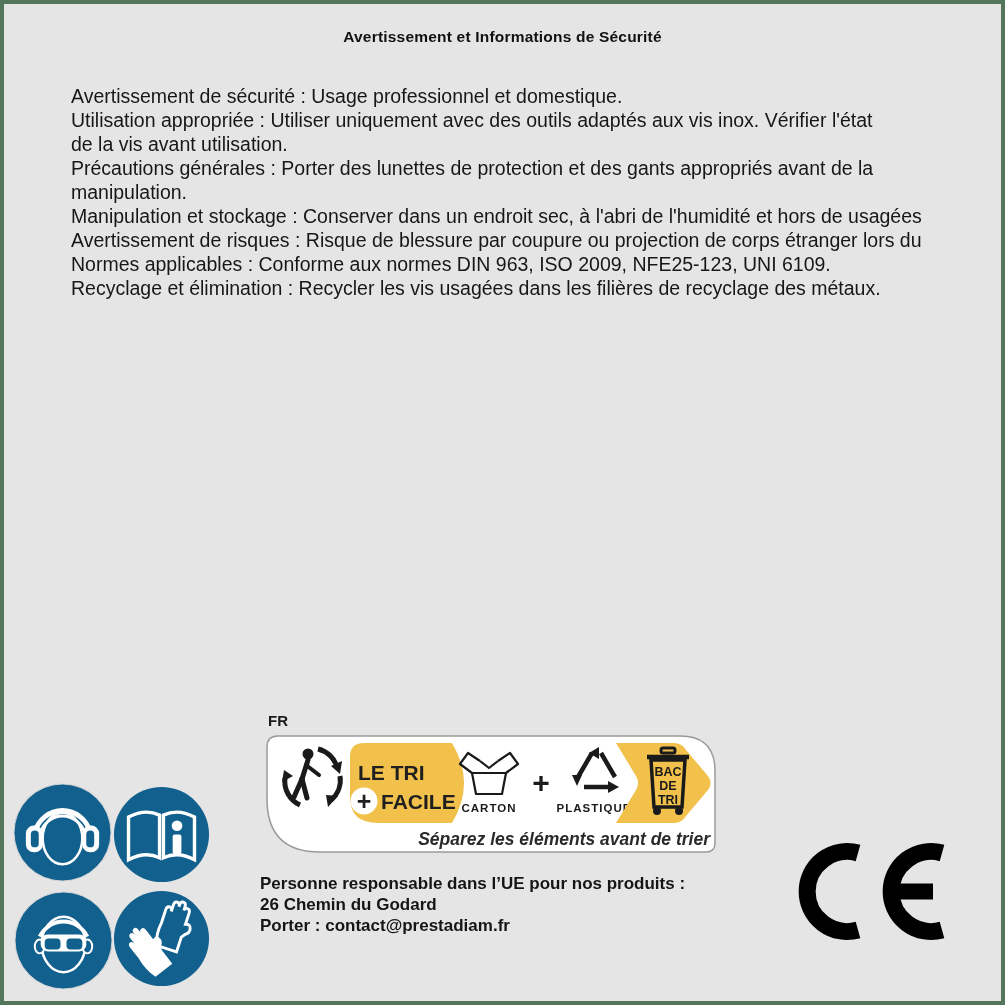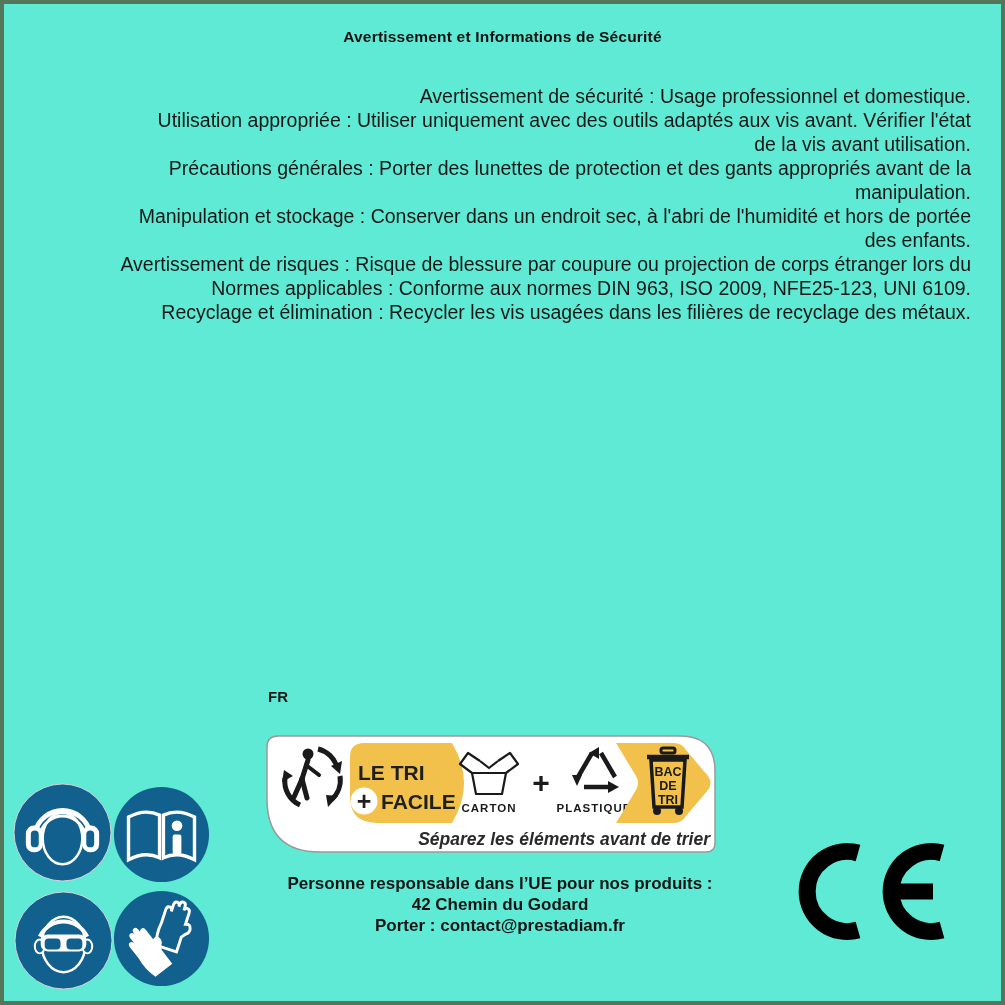--- a/index.html
+++ b/index.html
@@ -1,47 +1,46 @@
 <!DOCTYPE html>
 <html><head>
 <meta charset="utf-8">
 <style>
   html,body{margin:0;padding:0;background:#ffffff;}
-  .page{position:relative;width:1005px;height:1005px;background:#5eead4;
+  .page{position:relative;width:1005px;height:1005px;background:#e5e5e5;
         font-family:"Liberation Sans", sans-serif;overflow:hidden;box-sizing:border-box;}
   .frame{position:absolute;inset:0;border:4px solid #54775c;pointer-events:none;}
   .title{position:absolute;top:28px;left:0;width:100%;text-align:center;
          font-size:15.5px;font-weight:bold;color:#111;letter-spacing:.2px;}
   .bodytext{position:absolute;left:71px;top:84px;width:900px;
             font-size:19.5px;line-height:24px;color:#171717;}
-  .bodytext div{white-space:nowrap;text-align:right;}
+  .bodytext div{white-space:nowrap;}
   .icon{position:absolute;}
-  .fr-label{position:absolute;left:268px;top:688px;font-size:15px;font-weight:bold;color:#1a1a1a;}
+  .fr-label{position:absolute;left:268px;top:712px;font-size:15px;font-weight:bold;color:#1a1a1a;}
   .banner{position:absolute;left:266px;top:735px;}
-  .address{position:absolute;left:260px;top:873px;width:480px;text-align:center;
+  .address{position:absolute;left:260px;top:873px;width:480px;
            font-weight:bold;font-size:17px;line-height:21px;color:#151515;}
   .ce{position:absolute;left:795px;top:838px;}
   svg text{font-family:"Liberation Sans", sans-serif;}
 </style>
 </head>
 <body>
 
 <div class="page">
   <div class="frame"></div>
 
   <div class="title">Avertissement et Informations de Sécurité</div>
 
   <div class="bodytext">
     <div>Avertissement de sécurité : Usage professionnel et domestique.</div>
-    <div>Utilisation appropriée : Utiliser uniquement avec des outils adaptés aux vis avant. Vérifier l'état</div>
+    <div>Utilisation appropriée : Utiliser uniquement avec des outils adaptés aux vis inox. Vérifier l'état</div>
     <div>de la vis avant utilisation.</div>
     <div>Précautions générales : Porter des lunettes de protection et des gants appropriés avant de la</div>
     <div>manipulation.</div>
-    <div>Manipulation et stockage : Conserver dans un endroit sec, à l'abri de l'humidité et hors de portée</div>
-    <div>des enfants.</div>
+    <div>Manipulation et stockage : Conserver dans un endroit sec, à l'abri de l'humidité et hors de usagées</div>
     <div>Avertissement de risques : Risque de blessure par coupure ou projection de corps étranger lors du</div>
     <div>Normes applicables : Conforme aux normes DIN 963, ISO 2009, NFE25-123, UNI 6109.</div>
     <div>Recyclage et élimination : Recycler les vis usagées dans les filières de recyclage des métaux.</div>
   </div>
 
   <svg class="icon" style="left:13px;top:783px" width="99" height="99" viewBox="0 0 100 100">
     <circle cx="50" cy="50" r="49" fill="#11608e" stroke="#d6d6d6" stroke-width="1"></circle>
     <ellipse cx="50" cy="56" rx="20" ry="26" fill="none" stroke="#fff" stroke-width="2.5"></ellipse>
     <path d="M22,50 A29,30 0 0 1 78,50" fill="none" stroke="#fff" stroke-width="5"></path>
     <path d="M27,52 A24,26 0 0 1 73,52" fill="none" stroke="#fff" stroke-width="3"></path>
@@ -143,21 +142,21 @@
         <text x="24" y="43" font-size="12.5" font-weight="bold" fill="#1a1a1a" stroke="none" text-anchor="middle">DE</text>
         <text x="24" y="57" font-size="12.5" font-weight="bold" fill="#1a1a1a" stroke="none" text-anchor="middle">TRI</text>
       </g>
     </g>
 
     <text x="444" y="110" font-size="17.5" font-weight="bold" font-style="italic" fill="#2a2a2a" text-anchor="end">Séparez les éléments avant de trier</text>
   </svg>
 
   <div class="address">
     <div>Personne responsable dans l’UE pour nos produits :</div>
-    <div>42 Chemin du Godard</div>
+    <div>26 Chemin du Godard</div>
     <div>Porter : contact@prestadiam.fr</div>
   </div>
 
   <svg class="ce" width="190" height="110" viewBox="0 0 190 110">
     <g stroke="#000" fill="none" stroke-width="17">
       <path d="M63,15 A40,40 0 1 0 63,92"></path>
       <path d="M147,15 A40,40 0 1 0 147,92"></path>
     </g>
     <path d="M103,53.5 H138" stroke="#000" stroke-width="16" fill="none"></path>
   </svg>

